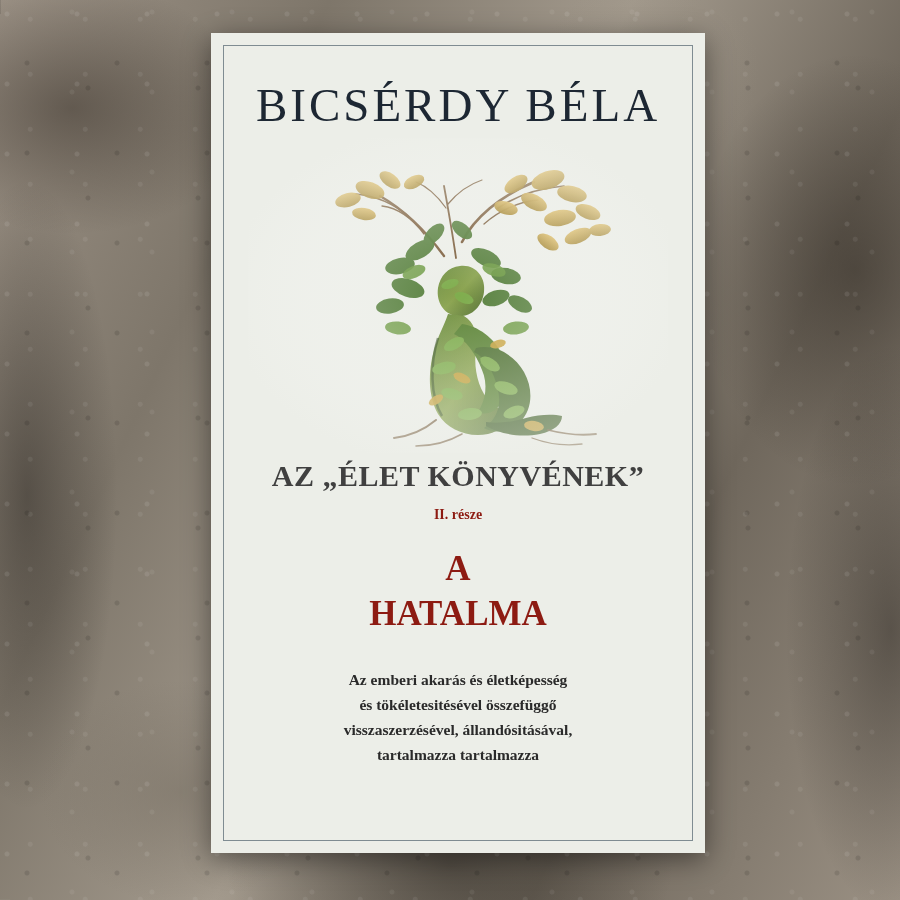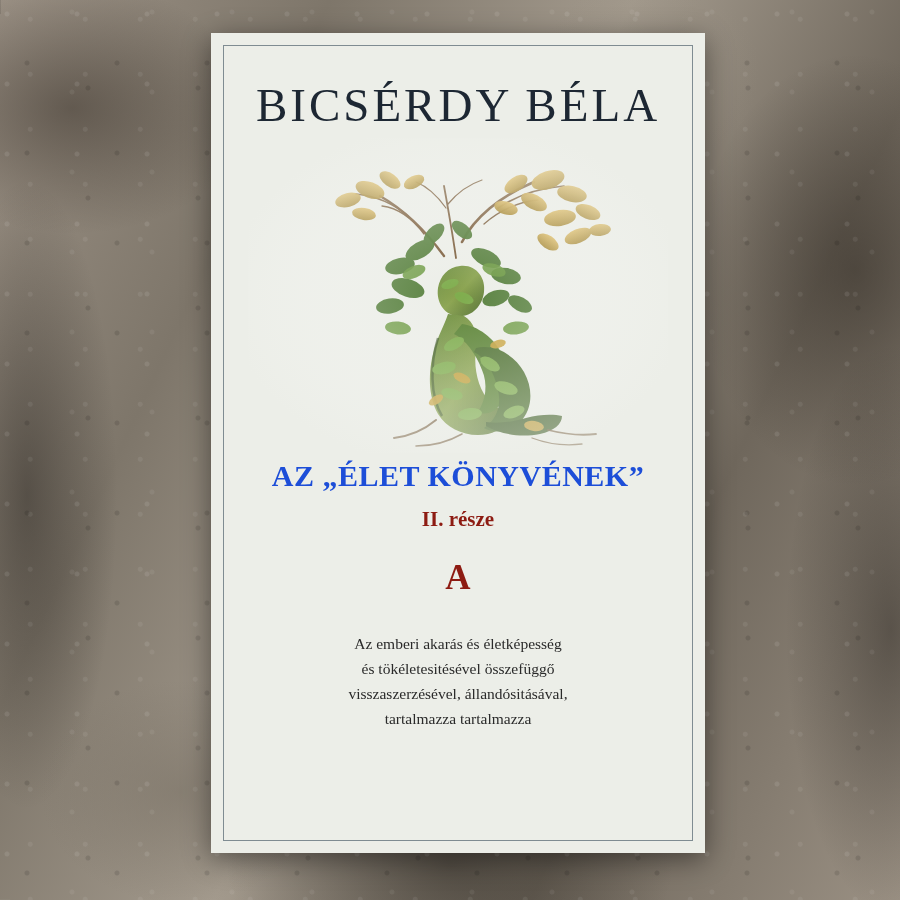--- a/index.html
+++ b/index.html
@@ -109,41 +109,41 @@
   
   .title-block {
     width: 100%;
     text-align: center;
     margin-top: 6px;
   }
   #series-title {
     font-family: "Liberation Serif", serif;
     font-weight: bold;
     font-size: 30px;
-    color: #1d4ed8;
+    color: #404040;
     letter-spacing: 0.5px;
   }
   #part-line {
     font-family: "Liberation Serif", serif;
     font-weight: bold;
-    font-size: 21px;
+    font-size: 14px;
     color: #8d1b12;
     margin-top: 14px;
   }
   #main-title {
     font-family: "Liberation Serif", serif;
     font-weight: bold;
     font-size: 35px;
     color: #8d1b12;
     line-height: 1.28;
     margin-top: 24px;
   }
   #subtitle {
     font-family: "Liberation Serif", serif;
-    font-weight: normal;
+    font-weight: bold;
     font-size: 15.5px;
     color: #2a2a2a;
     line-height: 1.62;
     margin-top: 30px;
     width: 330px;
     margin-left: auto;
     margin-right: auto;
   }
 </style>
 </head>
@@ -275,20 +275,21 @@
 
           <rect x="0" y="0" width="420" height="315" fill="url(#glow)" opacity="0.55"></rect>
         </svg>
       </div>
 
       <div class="title-block">
         <div id="series-title">AZ „ÉLET KÖNYVÉNEK”</div>
         <div id="part-line">II. része</div>
         <div id="main-title">
           <div>A</div>
+          <div>HATALMA</div>
         </div>
         <div id="subtitle">
           <div>Az emberi akarás és életképesség</div>
           <div>és tökéletesitésével összefüggő</div>
           <div>visszaszerzésével, állandósitásával,</div>
           <div>tartalmazza tartalmazza</div>
         </div>
       </div>
 
     </div>

